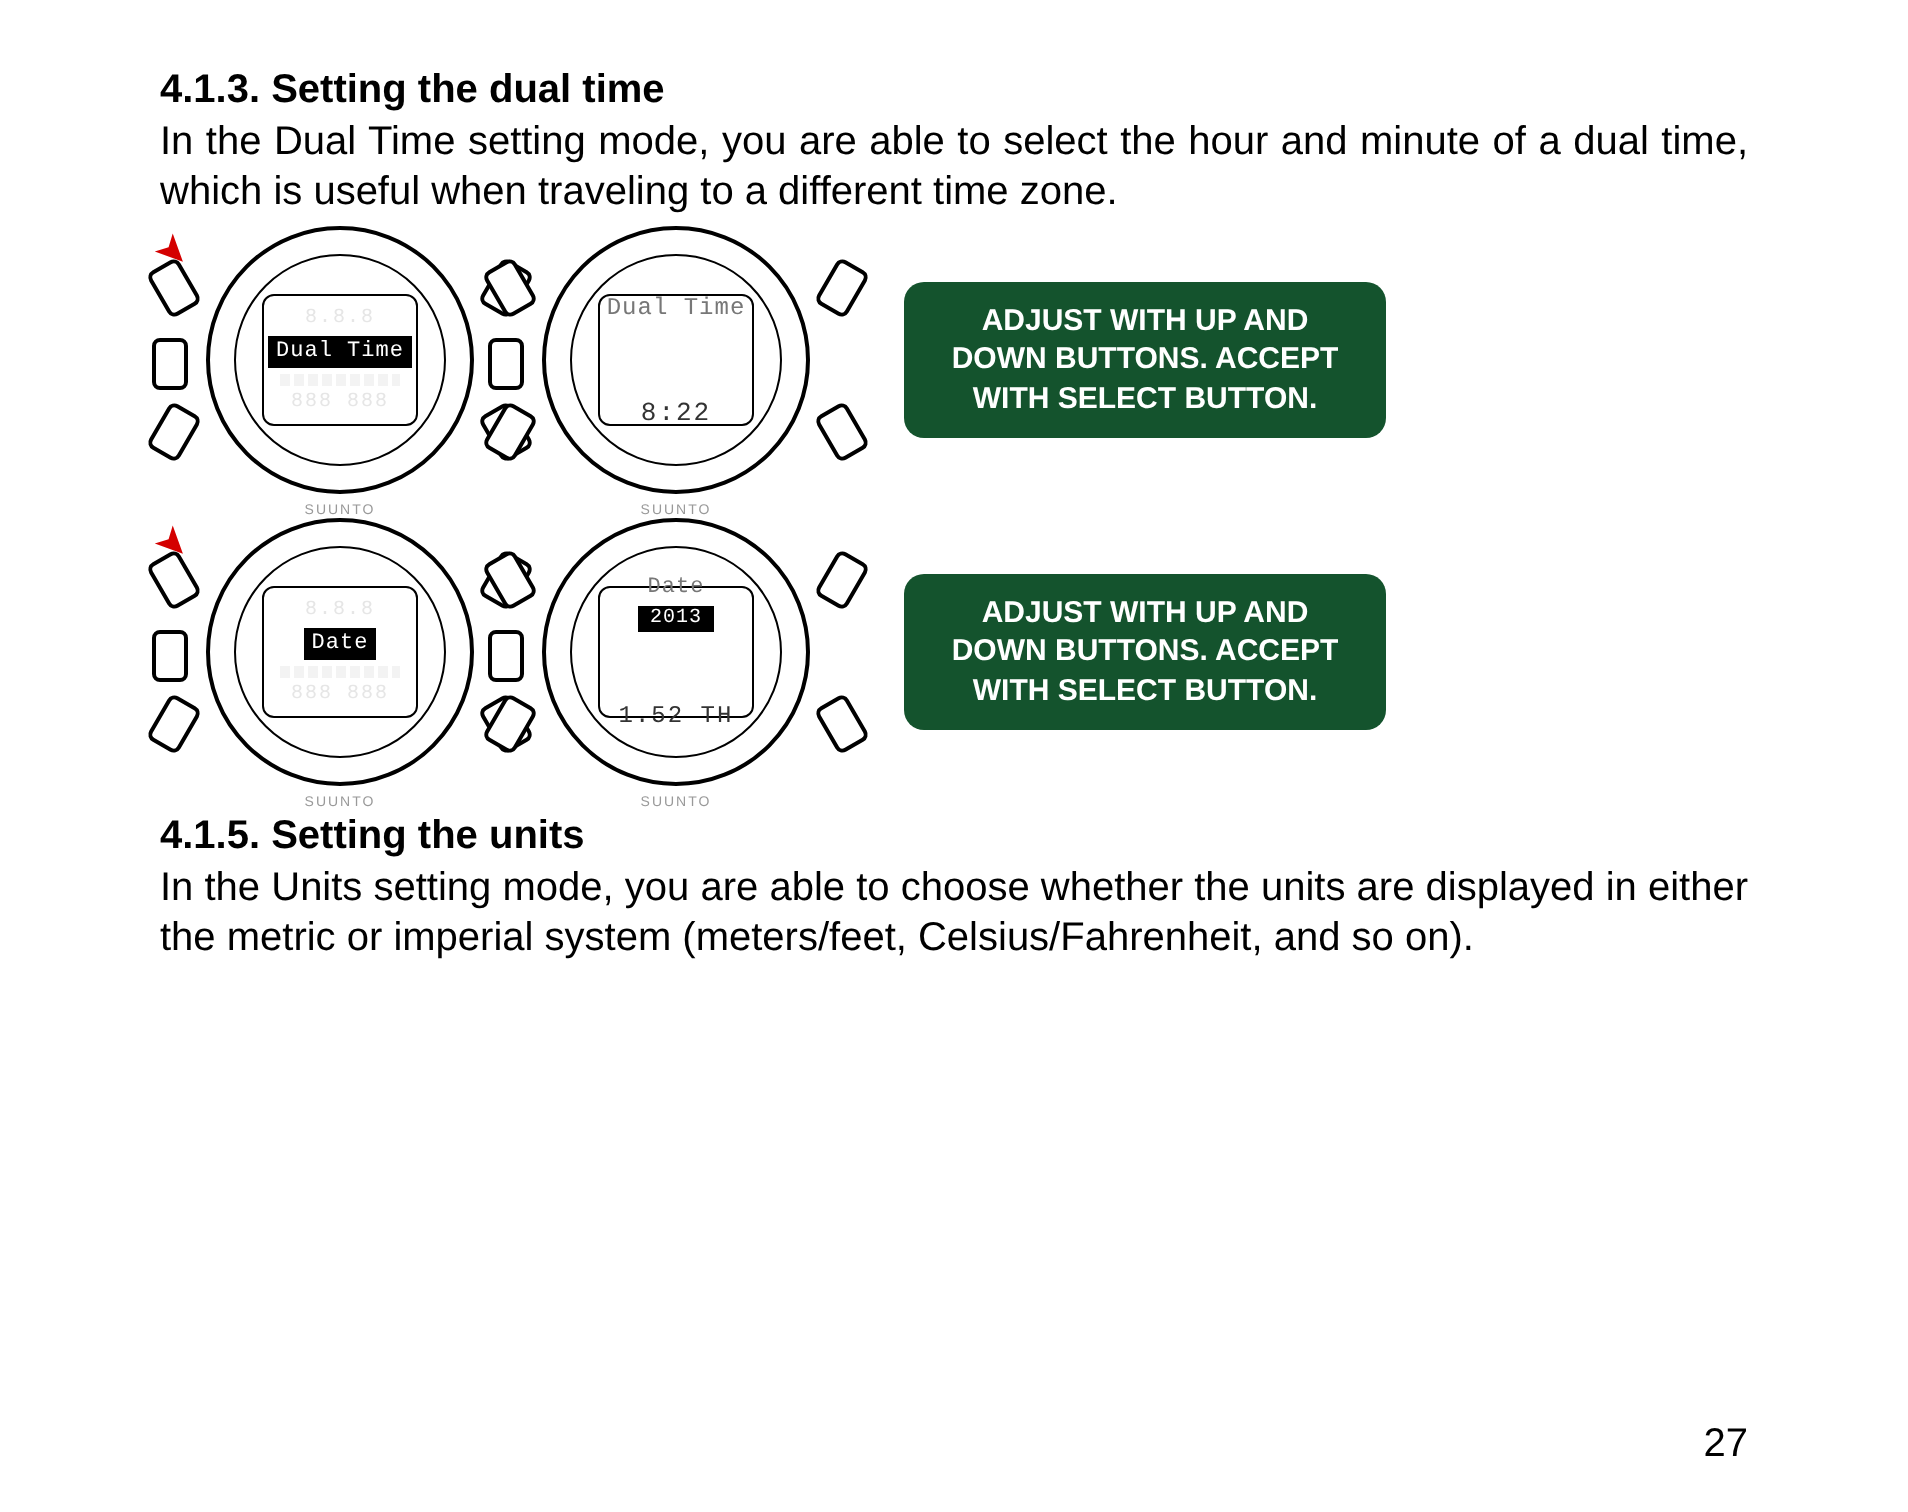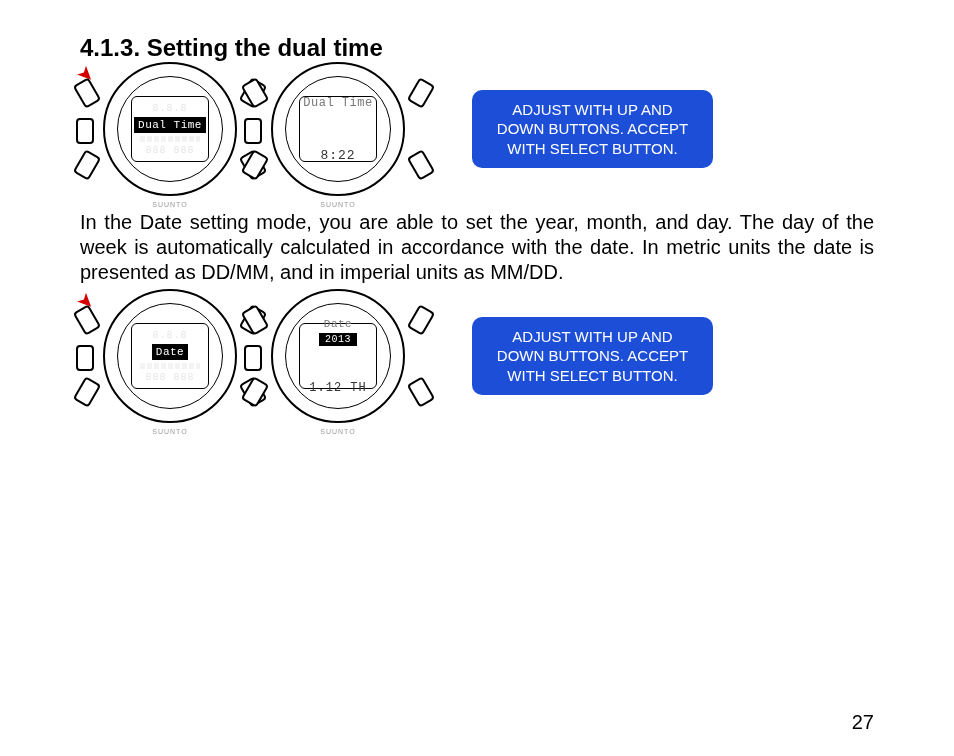--- a/index.html
+++ b/index.html
@@ -12,21 +12,21 @@
     height: 756px;
     box-sizing: border-box;
     position: relative;
   }
   .page {
     padding: 30px 80px 20px 80px;
   }
   .section { margin-bottom: 10px; }
   .heading {
     font-weight: bold;
-    font-size: 24px;
+    font-size: 20px;
     margin: 4px 0 2px 0;
   }
   .body-text {
     font-size: 20px;
     line-height: 1.25;
     text-align: justify;
     margin: 0 0 6px 0;
   }
   .fig-row {
     display: flex;
@@ -133,30 +133,31 @@
     color: #333;
     letter-spacing: 1px;
     margin-top: 32px;
   }
   .faint-line {
     width: 60px;
     height: 6px;
     background: repeating-linear-gradient(90deg,#f3f3f3 0 5px,#fff 5px 7px);
   }
   .callout {
-    background: #1d4ed8;
+    background: #14532d;
     color: #fff;
     border-radius: 10px;
     padding: 10px 18px;
     font-size: 15px;
     text-align: center;
     line-height: 1.3;
     max-width: 205px;
-    margin-left: 42px;
-    position: relative;
+    margin-left: 22px;
+    position: relative;
+    font-weight: bold;
   }
   .brand {
     position: absolute;
     bottom: -14px;
     left: 50%;
     transform: translateX(-50%);
     font-size: 7px;
     letter-spacing: 1px;
     color: #999;
   }
@@ -167,20 +168,21 @@
     font-size: 20px;
   }
 </style>
 </head>
 <body>
 
 <div class="page">
 
   <div class="section">
     <div class="heading">4.1.3. Setting the dual time</div>
+    <p class="body-text">In the Dual Time setting mode, you are able to select the hour and minute of a dual time, which is useful when traveling to a different time zone.</p>
 
     <div class="fig-row">
       <span class="arrow">➤</span>
       <div class="watches">
 
         <div class="watch">
           <div class="lug tl"></div>
             <div class="lug bl"></div>
             <div class="lug tr"></div>
             <div class="lug br"></div>
@@ -214,21 +216,20 @@
           </div>
           <div class="brand">SUUNTO</div>
           </div>
         </div>
       </div>
       <div class="callout">ADJUST WITH UP AND DOWN BUTTONS.  ACCEPT WITH SELECT BUTTON.</div>
     </div>
   </div>
 
   <div class="section">
-    <p class="body-text">In the Date setting mode, you are able to set the year, month, and day. The day of the week is automatically calculated in accordance with the date. In metric units the date is presented as DD/MM, and in imperial units as MM/DD.</p>
 
     <div class="fig-row">
       <span class="arrow">➤</span>
       <div class="watches">
 
         <div class="watch">
           <div class="lug tl"></div>
             <div class="lug bl"></div>
             <div class="lug tr"></div>
             <div class="lug br"></div>
@@ -250,27 +251,31 @@
           <div class="lug tl"></div>
             <div class="lug bl"></div>
             <div class="lug tr"></div>
             <div class="lug br"></div>
             <div class="lug lm"></div>
           <div class="dial">
               <div class="dial-inner">
             <div class="screen">
               <div class="pale-label" style="font-size:11px">Date</div>
               <div class="rev-label" style="font-size:10px;padding:1px 6px">2013</div>
-              <div class="value-line" style="font-size:12px">1.12 TH</div>
+              <div class="value-line" style="font-size:12px">1.52 TH</div>
             </div>
           </div>
           <div class="brand">SUUNTO</div>
           </div>
         </div>
       </div>
       <div class="callout">ADJUST WITH UP AND DOWN BUTTONS.  ACCEPT WITH SELECT BUTTON.</div>
     </div>
   </div>
 
+  <div class="section">
+    <div class="heading">4.1.5. Setting the units</div>
+    <p class="body-text">In the Units setting mode, you are able to choose whether the units are displayed in either the metric or imperial system (meters/feet, Celsius/Fahrenheit, and so on).</p>
+  </div>
 
 </div>
 
 <div class="page-number">27</div>
 
 </body></html>

